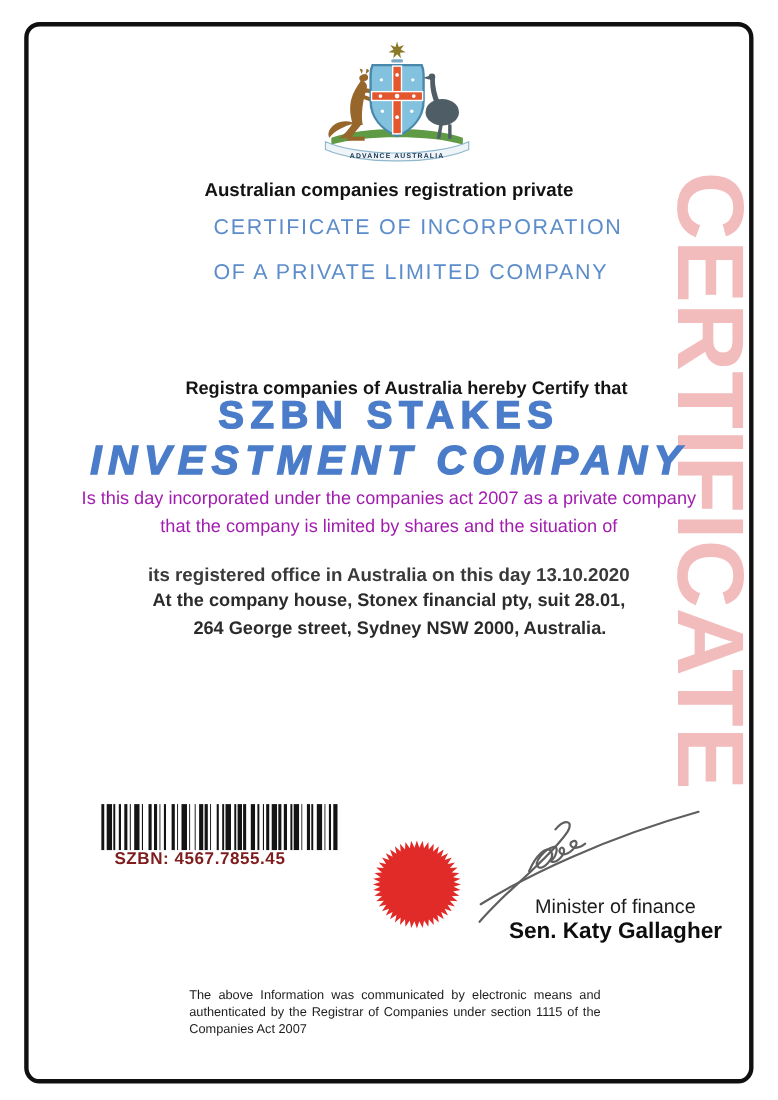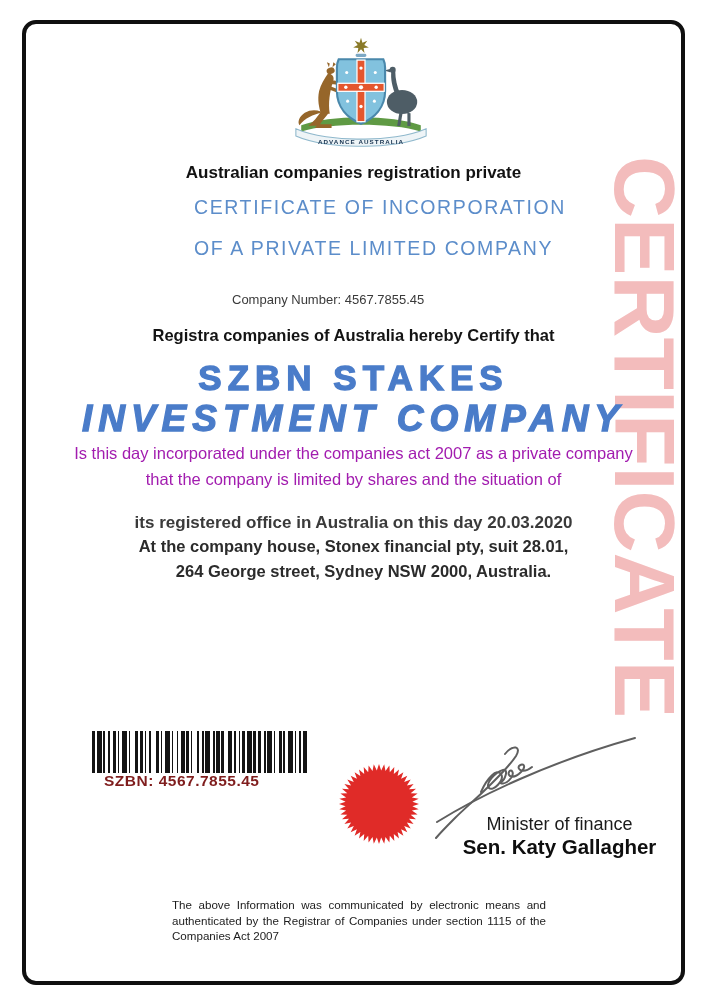--- a/index.html
+++ b/index.html
@@ -22,22 +22,22 @@
   }
   .content{position:relative;z-index:1;width:100%;height:100%;}
   
   .office-name{top:139px;left:0;width:100%;text-align:center;
     font-size:17px;font-weight:700;color:#121212;}
   .title-line1,.title-line2{left:168px;color:var(--title-blue,#5c8dca);
     font-size:19.5px;font-weight:500;letter-spacing:1.6px;white-space:nowrap;}
   .title-line1{top:172px;}
   .title-line2{top:213px;}
   .company-number{top:268px;left:206px;font-size:13px;color:#3a3a3a;}
-  .certify-line{top:302px;left:0;width:100%;text-align:center;
-    font-size:16.5px;font-weight:700;color:#141414;}
+  .certify-line{top:320px;left:0;width:100%;text-align:center;
+    font-size:16.5px;font-weight:700;color:#141414;padding-left:16px;}
   .company-name{left:0;width:100%;text-align:center;
     color:var(--name-blue,#4a7cc9);font-weight:900;white-space:nowrap;
     -webkit-text-stroke:1.3px var(--name-blue,#4a7cc9);}
   .company-name.l1{top:334px;font-size:35px;letter-spacing:6px;}
   .company-name.l2{top:374px;font-size:37px;letter-spacing:6px;font-style:italic;}
   .body-para{top:416px;left:40px;width:575px;text-align:center;
     font-size:16.5px;line-height:26px;color:#a21caf;}
   .reg-office{top:489px;left:0;width:100%;text-align:center;
     font-size:17px;font-weight:700;color:#3a3a3a;}
   .addr1{top:513px;left:0;width:100%;text-align:center;
@@ -120,30 +120,29 @@
         <path d="M12,104 C30,112 60,116 85,115.5 C110,116 140,112 158,104 L158,112 C140,120 110,124 85,123.5 C60,124 30,120 12,112 Z" fill="#eef4f7" stroke="#8fb8cc" stroke-width="1.2"></path>
         <text x="85" y="120.5" text-anchor="middle" font-size="7" font-weight="700" letter-spacing="1.2" fill="#16324f">ADVANCE AUSTRALIA</text>
       </g>
     </svg>
 
     <div class="abs office-name">Australian companies registration private</div>
 
     <div class="abs title-line1">CERTIFICATE OF INCORPORATION</div>
     <div class="abs title-line2">OF A  PRIVATE LIMITED COMPANY</div>
 
-    <div class="abs company-number">Company Number: 4567.7855.45</div>
 
     <div class="abs certify-line">Registra companies of Australia hereby Certify that</div>
 
     <div class="abs company-name l1">SZBN STAKES</div>
     <div class="abs company-name l2">INVESTMENT COMPANY</div>
 
     <div class="abs body-para">Is this day incorporated under the companies act 2007 as a private company that the company is limited by shares and the situation of</div>
 
-    <div class="abs reg-office">its registered office in Australia on this day 20.03.2020</div>
+    <div class="abs reg-office">its registered office in Australia on this day 13.10.2020</div>
 
     <div class="abs addr1">At the company house, Stonex financial pty, suit 28.01,</div>
     <div class="abs addr2">264 George street, Sydney NSW 2000, Australia.</div>
 
     <div class="abs barcode">
       <div style="display:flex;width:100%;">
           <div class="bar" style="width: 3.2px;"></div>
           <div class="gap" style="width: 1.6px;"></div>
           <div class="bar" style="width: 4.8px;"></div>
           <div class="gap" style="width: 1.6px;"></div>

